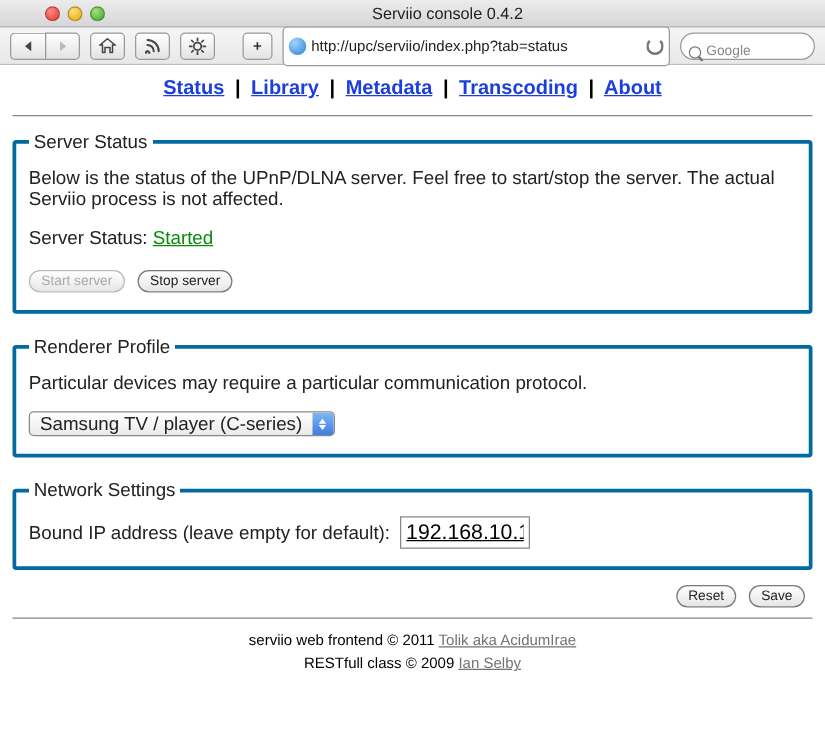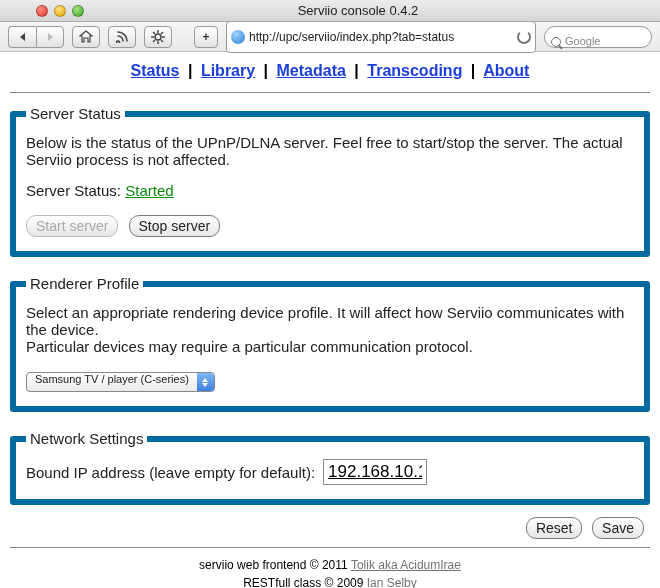--- a/index.html
+++ b/index.html
@@ -120,50 +120,50 @@
     font-size: 16px;
     font-weight: bold;
     padding: 6px 0;
   }
   .navlinks a {
     color: #1a3fdc;
     text-decoration: underline;
   }
   .navlinks .pipe { color: #000; padding: 0 4px; }
   fieldset {
-    border: 6px solid #0369a1;
+    border: 3px solid #0369a1;
     border-radius: 3px;
     margin: 0 0 18px 0;
     padding: 12px 2px 14px 10px;
     font-size: 15px;
     color: #222;
   }
   legend {
     padding: 0 4px;
     color: #222;
     font-size: 15px;
   }
   .status-val { color: #0a8a0a; text-decoration: underline; }
   .small-btn {
-    font-size: 14px;
+    font-size: 11px;
     padding: 2px 9px;
     border: 1px solid #7a7a7a;
     border-radius: 10px;
     background: linear-gradient(#fff, #e6e6e6);
     color: #222;
     margin-right: 6px;
   }
   .small-btn:disabled { color: #aaa; border-color: #bbb; }
   .aqua-select {
     display: inline-flex;
-    align-items: flex-start;
+    align-items: flex-end;
     border: 1px solid #888;
     border-radius: 4px;
     height: 20px;
-    font-size: 11px;
+    font-size: 15px;
     background: linear-gradient(#fff, #eaeaea);
     overflow: hidden;
   }
   .aqua-select .sel-text { padding: 0 8px; }
   .aqua-select .sel-arrows {
     width: 17px; height: 100%;
     background: linear-gradient(#7fb8f5, #3e7ee0);
     display: flex; flex-direction: column; align-items: center; justify-content: center;
     gap: 1px;
   }
@@ -285,21 +285,20 @@
     <div>
       <span>Server Status: </span><span class="status-val">Started</span>
     </div>
     <div style="height:16px"></div>
     <button class="small-btn" disabled="">Start server</button>
     <button class="small-btn">Stop server</button>
   </fieldset>
 
   <fieldset>
     <legend>Renderer Profile</legend>
-    <div>Select an appropriate rendering device profile. It will affect how Serviio communicates with the device.</div>
     <div>Particular devices may require a particular communication protocol.</div>
     <div style="height:14px"></div>
     <div class="aqua-select">
       <span class="sel-text">Samsung TV / player (C-series)</span>
       <span class="sel-arrows">
         <span class="arr-up"></span>
           <span class="arr-down"></span>
       </span>
     </div>
   </fieldset>

